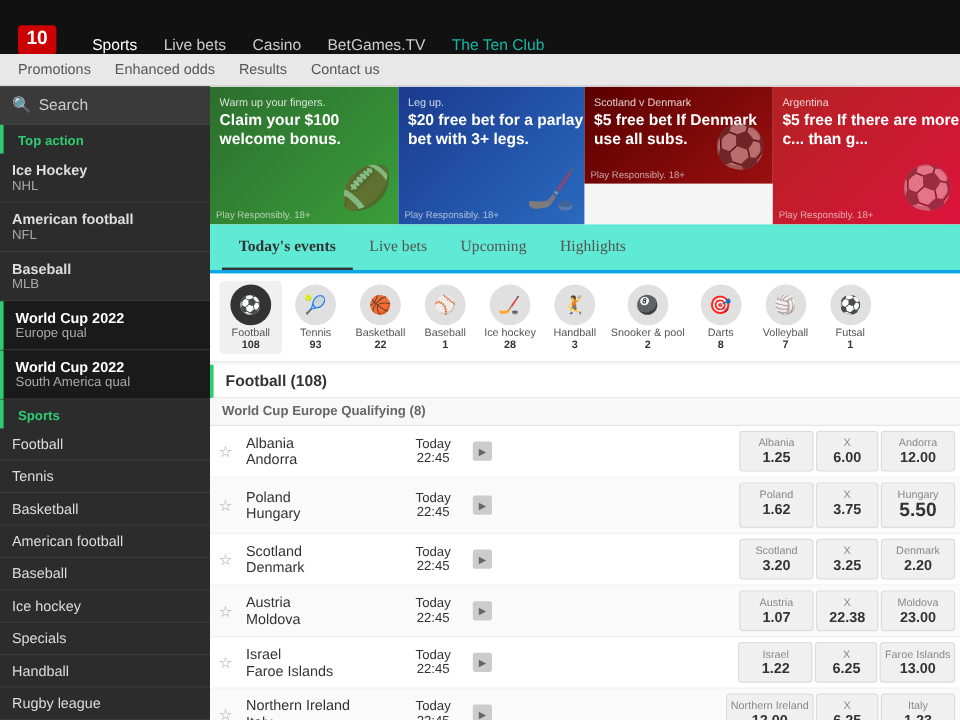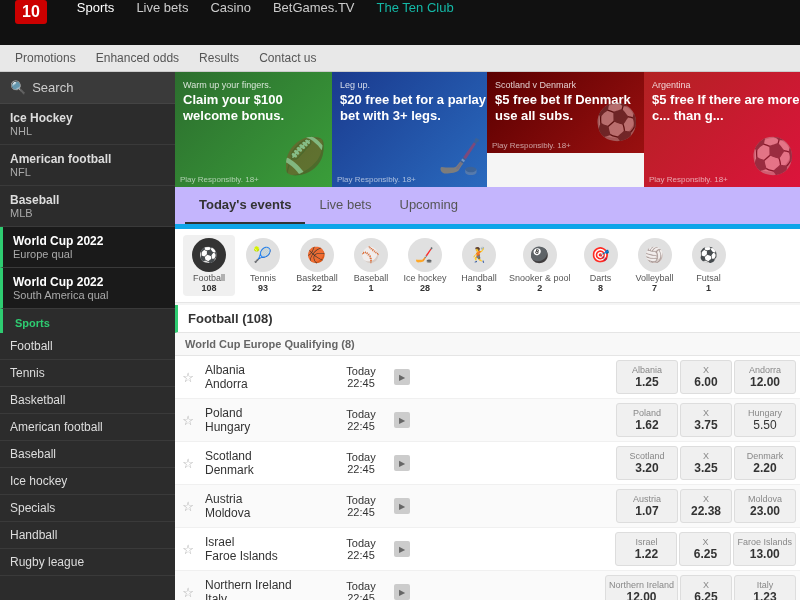--- a/index.html
+++ b/index.html
@@ -1,21 +1,21 @@
 <!DOCTYPE html>
 <html><head>
   <meta charset="utf-8">
   <style>
     * { box-sizing: border-box; margin: 0; padding: 0; }
     body { font-family: Arial, Helvetica, sans-serif; font-size: 12px; background: #f0f0f0; color: #333; width: 800px; overflow-x: hidden; }
   </style>
 </head>
 <body>
 
-<div style="background:#111; display:flex; align-items:flex-start; padding:0 15px; height:45px;">
+<div style="background:#111; display:flex; align-items:flex-end; padding:0 15px; height:45px;">
   <div style="display:flex;align-items:center;margin-right:30px;">
     <span style="background:#cc0000;color:#fff;font-weight:900;font-size:16px;padding:3px 7px;border-radius:3px;">10</span>
   </div>
   <div style="display:flex;gap:22px;">
     <a style="color:#fff;font-size:13px;text-decoration:none;cursor:pointer;">Sports</a>
     <a style="color:#ccc;font-size:13px;text-decoration:none;cursor:pointer;">Live bets</a>
     <a style="color:#ccc;font-size:13px;text-decoration:none;cursor:pointer;">Casino</a>
     <a style="color:#ccc;font-size:13px;text-decoration:none;cursor:pointer;">BetGames.TV</a>
     <a style="color:#14b8a6;font-size:13px;text-decoration:none;cursor:pointer;">The Ten Club</a>
   </div>
@@ -30,20 +30,21 @@
 
 <div style="display:flex;">
 
   <div style="width:175px;background:#2c2c2c;flex-shrink:0;min-height:510px;">
 
     <div style="background:#3a3a3a;padding:8px 10px;display:flex;align-items:center;gap:6px;cursor:pointer;border-bottom:1px solid #444;">
       <span style="color:#aaa;font-size:13px;">🔍</span>
       <span style="color:#ccc;font-size:13px;">Search</span>
     </div>
 
+    <div style="color:#2ecc71;font-size:11px;font-weight:bold;padding:8px 10px 4px 12px;border-left:3px solid #2ecc71;">Top action</div>
 
     <div style="padding:7px 10px;cursor:pointer;border-bottom:1px solid #3a3a3a;">
       <div style="color:#ddd;font-size:12px;font-weight:bold;">Ice Hockey</div>
       <div style="color:#aaa;font-size:11px;">NHL</div>
     </div>
     <div style="padding:7px 10px;cursor:pointer;border-bottom:1px solid #3a3a3a;">
       <div style="color:#ddd;font-size:12px;font-weight:bold;">American football</div>
       <div style="color:#aaa;font-size:11px;">NFL</div>
     </div>
     <div style="padding:7px 10px;cursor:pointer;border-bottom:1px solid #3a3a3a;">
@@ -103,24 +104,25 @@
       <div style="width:156px;height:115px;background:linear-gradient(135deg,#b22222,#dc143c);position:relative;overflow:hidden;flex-shrink:0;">
         <div style="position:absolute;top:8px;left:8px;color:#fff;">
           <div style="font-size:9px;opacity:0.8;">Argentina</div>
           <div style="font-size:13px;font-weight:bold;line-height:1.2;margin-top:2px;">$5 free If there are more c... than g...</div>
         </div>
         <div style="position:absolute;bottom:3px;left:5px;color:rgba(255,255,255,0.6);font-size:8px;">Play Responsibly. 18+</div>
         <div style="position:absolute;bottom:10px;right:5px;font-size:35px;opacity:0.4;">⚽</div>
       </div>
     </div>
 
-    <div style="background:#c4b5fd;border-bottom:5px solid #0ea5e9;padding:0 10px;display:flex;gap:0;">
+    <div style="background:#5eead4;border-bottom:3px solid #0ea5e9;padding:0 10px;display:flex;gap:0;font-family:Liberation Serif, serif;">
       <div style="padding:10px 14px;cursor:pointer;font-size:13px;color:#333;border-bottom:2px solid #333;font-weight:bold;">Today's events</div>
       <div style="padding:10px 14px;cursor:pointer;font-size:13px;color:#555;border-bottom:2px solid transparent;">Live bets</div>
       <div style="padding:10px 14px;cursor:pointer;font-size:13px;color:#555;border-bottom:2px solid transparent;">Upcoming</div>
+      <div style="padding:10px 14px;cursor:pointer;font-size:13px;color:#555;border-bottom:2px solid transparent;">Highlights</div>
     </div>
 
     <div style="background:#fff;padding:6px 8px;display:flex;gap:2px;border-bottom:1px solid #e5e5e5;overflow-x:auto;">
       <div style="display:flex;flex-direction:column;align-items:center;cursor:pointer;min-width:52px;padding:3px 2px;border-radius:4px;background:#f0f0f0;">
         <div style="width:34px;height:34px;border-radius:50%;background:#333;color:#fff;display:flex;align-items:center;justify-content:center;font-size:15px;">⚽</div>
         <div style="font-size:9px;color:#555;margin-top:1px;text-align:center;">Football</div>
         <div style="font-size:9px;color:#333;font-weight:bold;">108</div>
       </div>
       <div style="display:flex;flex-direction:column;align-items:center;cursor:pointer;min-width:52px;padding:3px 2px;border-radius:4px;">
         <div style="width:34px;height:34px;border-radius:50%;background:#e0e0e0;display:flex;align-items:center;justify-content:center;font-size:15px;">🎾</div>
@@ -221,21 +223,21 @@
           <div style="min-width:62px;padding:4px 3px;background:#f0f0f0;border:1px solid #ddd;border-radius:3px;cursor:pointer;text-align:center;">
             <span style="font-size:9px;color:#888;display:block;">Poland</span>
             <span style="font-size:12px;color:#333;font-weight:bold;display:block;">1.62</span>
           </div>
           <div style="min-width:52px;padding:4px 3px;background:#f0f0f0;border:1px solid #ddd;border-radius:3px;cursor:pointer;text-align:center;">
             <span style="font-size:9px;color:#888;display:block;">X</span>
             <span style="font-size:12px;color:#333;font-weight:bold;display:block;">3.75</span>
           </div>
           <div style="min-width:62px;padding:4px 3px;background:#f0f0f0;border:1px solid #ddd;border-radius:3px;cursor:pointer;text-align:center;">
             <span style="font-size:9px;color:#888;display:block;">Hungary</span>
-            <span style="font-size:12px;color:#333;font-weight:normal;display:block;">5.50</span>
+            <span style="font-size:16px;color:#333;font-weight:bold;display:block;">5.50</span>
           </div>
         </div>
       </div>
 
       <div style="display:flex;align-items:center;border-bottom:1px solid #f0f0f0;">
         <div style="width:26px;display:flex;align-items:center;justify-content:center;color:#aaa;font-size:13px;cursor:pointer;padding:8px 0;">☆</div>
         <div style="width:130px;padding:5px 4px;">
           <div style="font-size:12px;color:#333;">Scotland</div>
           <div style="font-size:12px;color:#333;">Denmark</div>
         </div>

